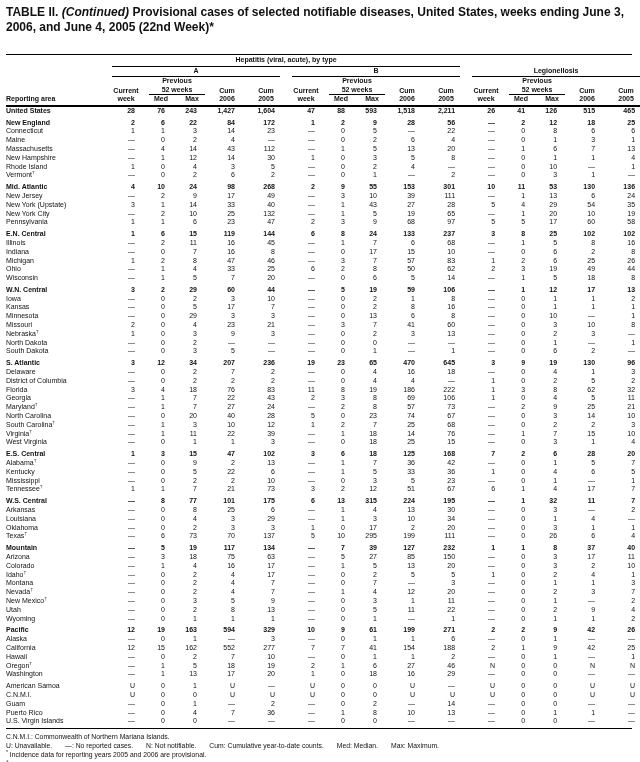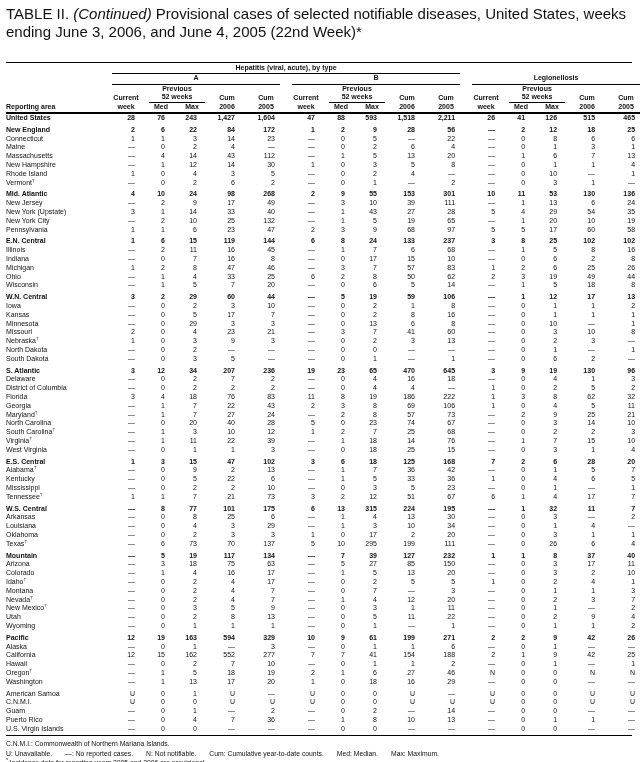--- a/index.html
+++ b/index.html
@@ -1,18 +1,18 @@
 <!DOCTYPE html>
 <html><head>
 <meta charset="utf-8">
 <style>
   html,body{margin:0;padding:0;background:#fff;}
   body{width:640px;height:762px;box-sizing:border-box;padding:5px 8px 0 6px;
        font-family:"Liberation Sans",sans-serif;color:#111;-webkit-font-smoothing:antialiased;}
-  .title{font-size:15px;font-weight:normal;line-height:1.22;margin-bottom:20px;letter-spacing:0;}
+  .title{font-size:12px;font-weight:bold;line-height:1.22;margin-bottom:20px;letter-spacing:0;}
   .title i{font-style:italic;}
   .top-rule{border-top:1px solid #000;margin-bottom:1px;}
   table{width:100%;border-collapse:collapse;table-layout:fixed;}
   thead th{font-size:7px;font-weight:bold;vertical-align:bottom;padding:0;line-height:8.5px;text-align:center;}
   thead .lbl{text-align:left;}
   thead tr.hrule th{border-bottom:2px solid #000;padding-bottom:1px;}
   th .grp-rule{display:block;border-bottom:1px solid #000;padding-bottom:1px;margin:0 6px;}
   th .sub-rule{display:block;border-bottom:1px solid #000;padding-bottom:0;margin:0 3px;}
   tbody th{font-size:7px;font-weight:normal;text-align:left;padding:0;line-height:8.8px;white-space:nowrap;
            overflow:hidden;}

